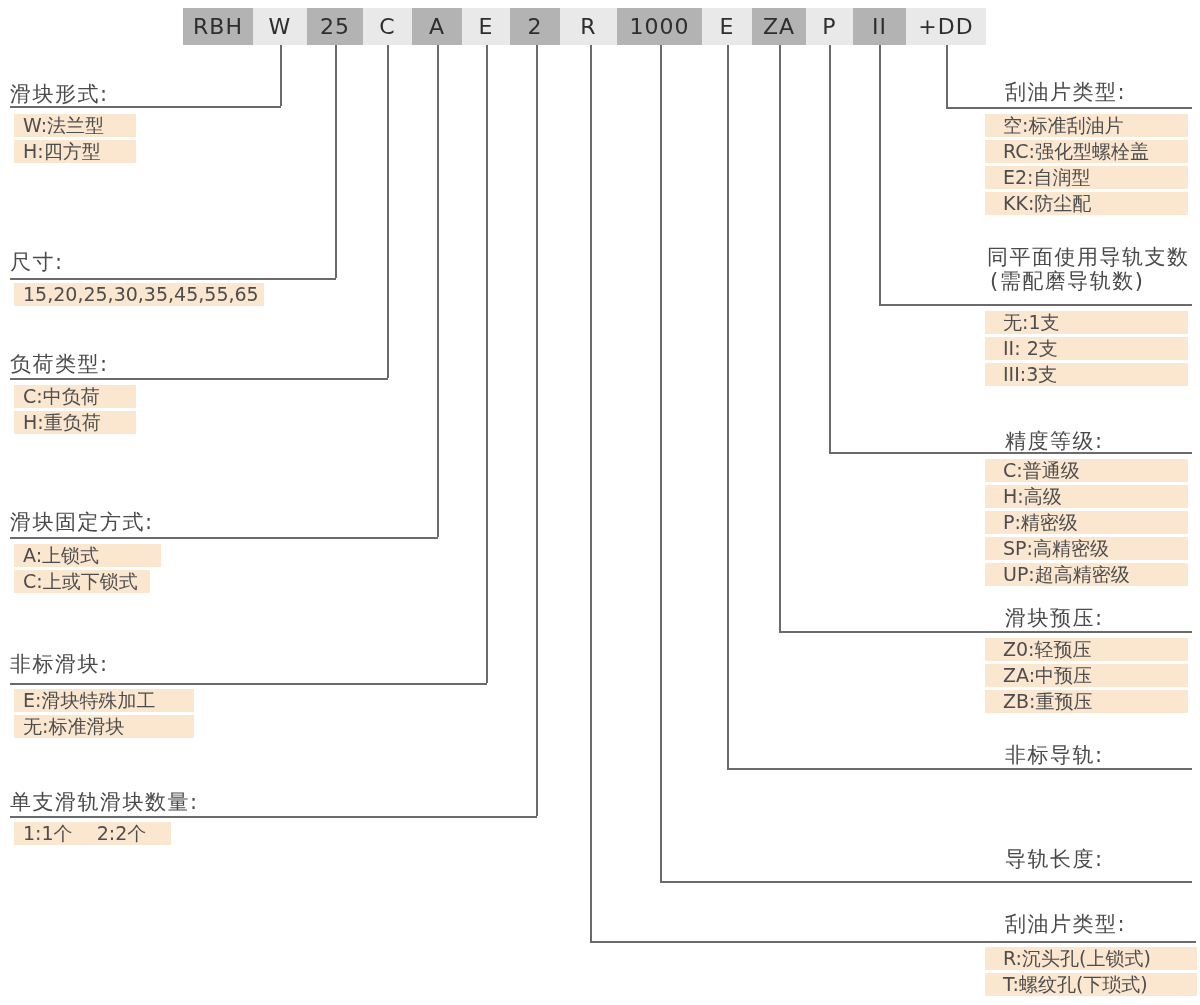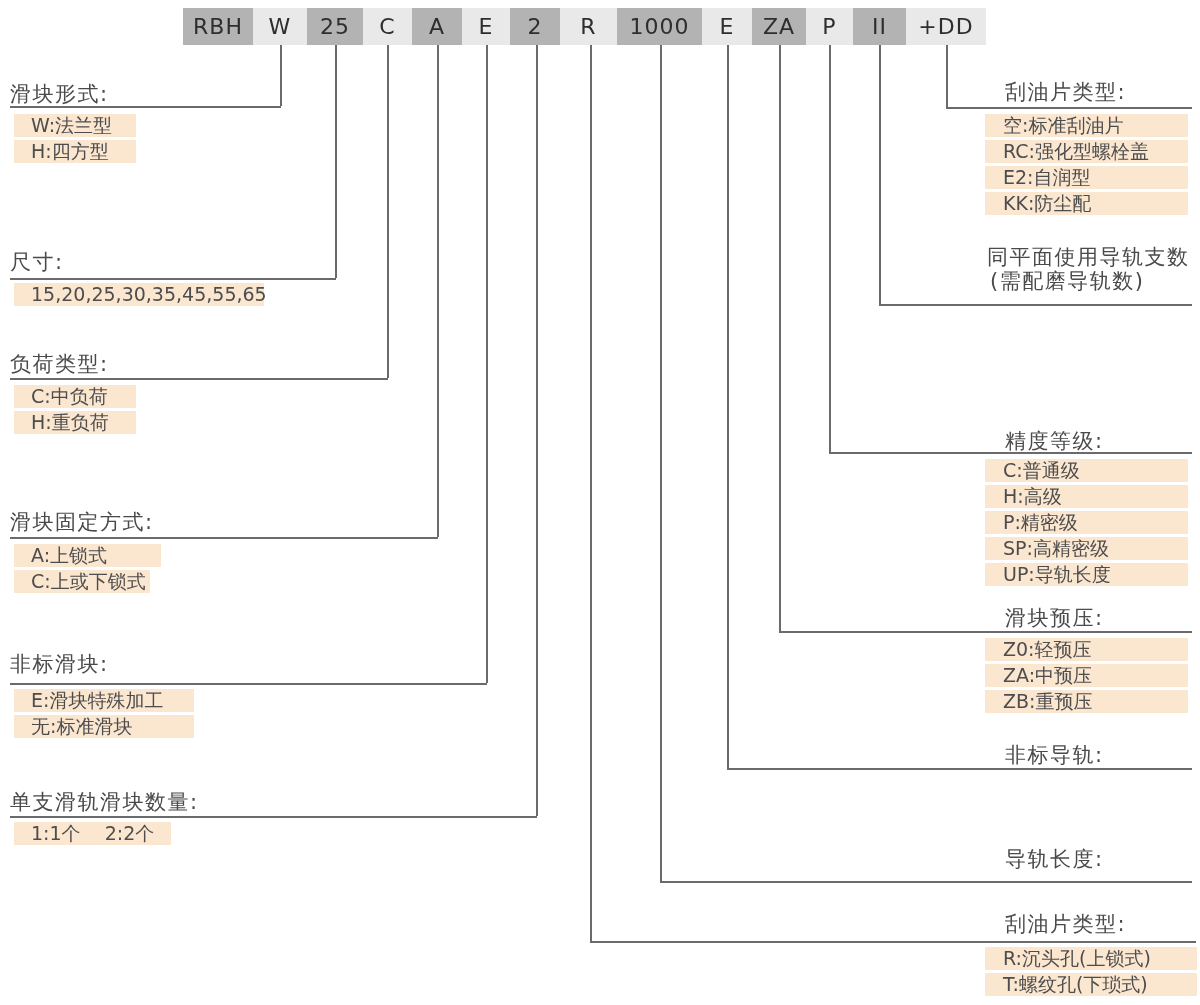--- a/index.html
+++ b/index.html
@@ -15,21 +15,21 @@
   .seg.light{background:#e9e9e9;}
   
   .vline{position:absolute;width:1.5px;background:#6a6a6a;}
   .hline{position:absolute;height:2px;background:#6a6a6a;}
   
   .title{position:absolute;font-size:21px;color:#4a4a4a;letter-spacing:1.5px;
          white-space:nowrap;}
   
   .opts{position:absolute;}
   .opt{background:#fbe6d0;color:#4d4d4d;font-size:19px;height:23px;
-       line-height:23px;margin-bottom:3px;padding-left:17px;white-space:pre-wrap;
+       line-height:23px;margin-bottom:3px;padding-left:9px;white-space:pre-wrap;
        box-sizing:border-box;}
   .opts-r .opt{width:203px;padding-left:18px;}
   .opts-r.wide .opt{width:212px;}
 </style>
 </head>
 <body>
 
 <div id="stage">
 
   <div id="codebar">
@@ -114,28 +114,33 @@
   <div class="title" style="left:1005px;top:78px">刮油片类型:</div>
   <div class="opts opts-r" style="left:985px;top:114px">
     <div class="opt">空:标准刮油片</div>
     <div class="opt">RC:强化型螺栓盖</div>
     <div class="opt">E2:自润型</div>
     <div class="opt">KK:防尘配</div>
   </div>
 
   <div class="title" style="left:987px;top:243px">同平面使用导轨支数</div>
   <div class="title" style="left:990px;top:267px">(需配磨导轨数)</div>
+  <div class="opts opts-r" style="left:985px;top:311px">
+    <div class="opt">无:1支</div>
+    <div class="opt">II: 2支</div>
+    <div class="opt">III:3支</div>
+  </div>
 
   <div class="title" style="left:1005px;top:427px">精度等级:</div>
   <div class="opts opts-r" style="left:985px;top:459px">
     <div class="opt">C:普通级</div>
     <div class="opt">H:高级</div>
     <div class="opt">P:精密级</div>
     <div class="opt">SP:高精密级</div>
-    <div class="opt">UP:导轨长度</div>
+    <div class="opt">UP:超高精密级</div>
   </div>
 
   <div class="title" style="left:1005px;top:604px">滑块预压:</div>
   <div class="opts opts-r" style="left:985px;top:638px">
     <div class="opt">Z0:轻预压</div>
     <div class="opt">ZA:中预压</div>
     <div class="opt">ZB:重预压</div>
   </div>
 
   <div class="title" style="left:1005px;top:741px">非标导轨:</div>

